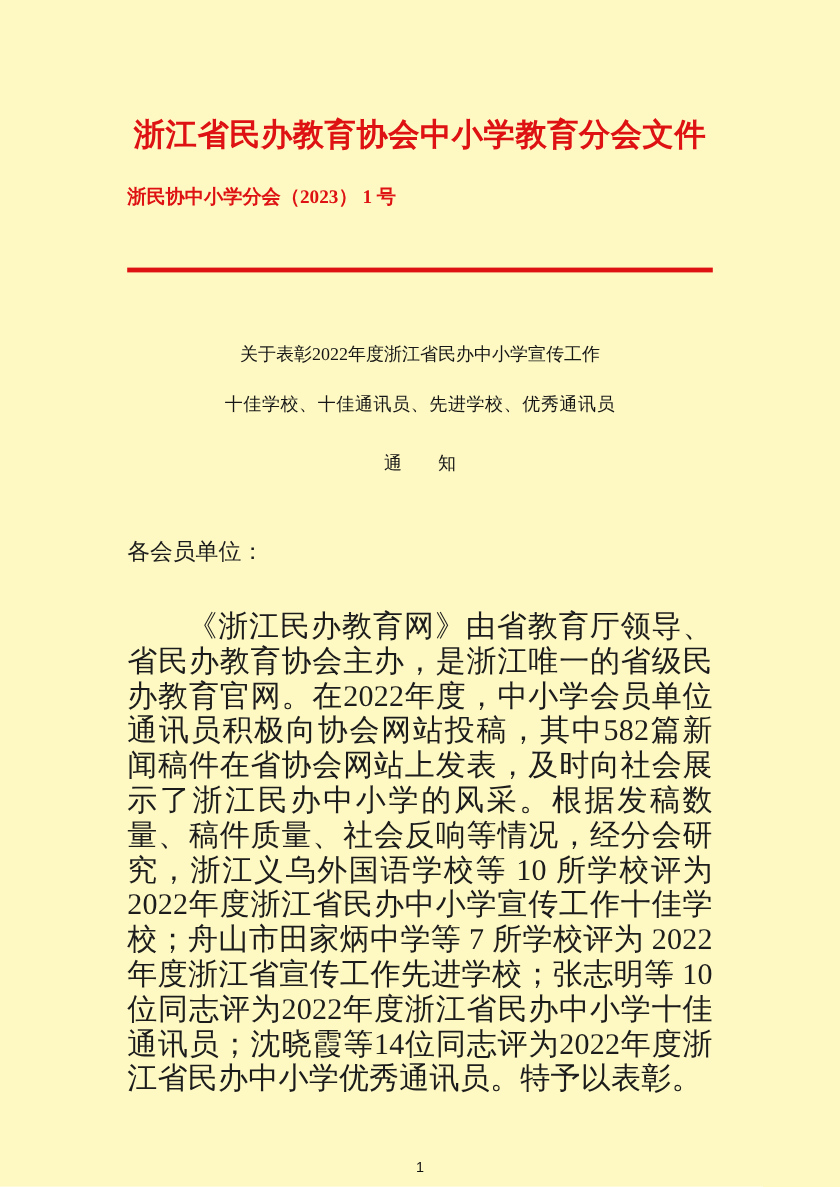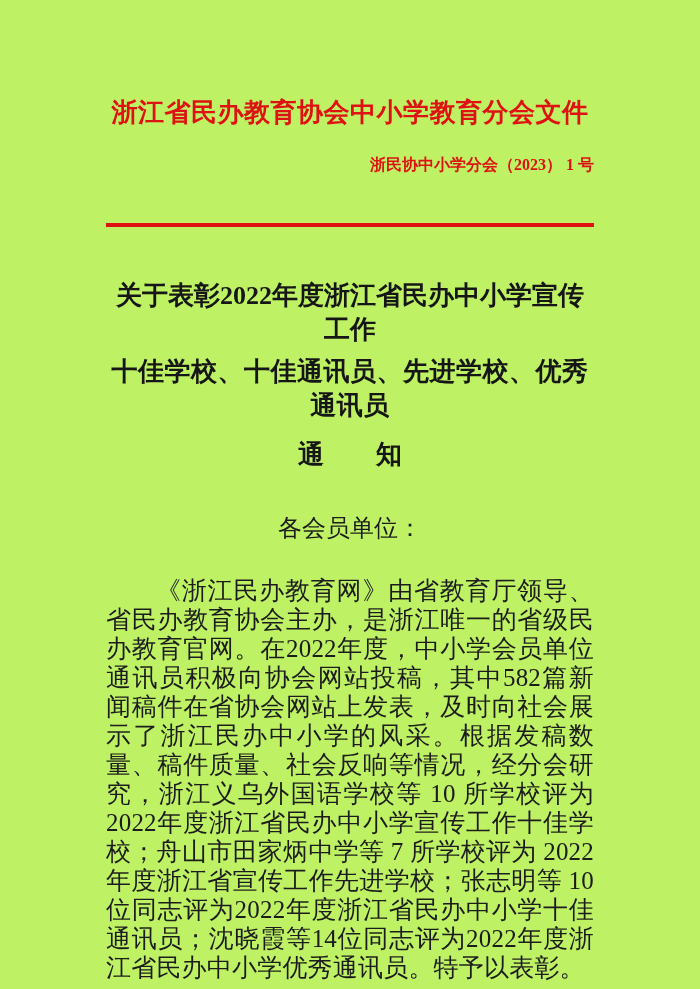--- a/index.html
+++ b/index.html
@@ -6,67 +6,66 @@
   html, body {
     margin: 0;
     padding: 0;
     background: #ffffff;
   }
   .page {
     position: relative;
     width: 700px;
     height: 989px;
     margin: 0 auto;
-    background: #bef264;
+    background: #fef9c3;
     padding: 0 106px;
     font-family: "Liberation Serif", "DejaVu Serif", serif;
     color: #1c1c1c;
     overflow: hidden;
   }
   .org-title {
     margin: 97px 0 0 0;
     font-size: 26px;
     line-height: 31px;
     font-weight: bold;
     text-align: center;
     letter-spacing: 0.5px;
     color: var(--accent, #de1212);
     white-space: nowrap;
   }
   .doc-number {
     margin-top: 27px;
     font-size: 16px;
     line-height: 19px;
     font-weight: bold;
-    text-align: right;
+    text-align: left;
     color: var(--accent, #de1212);
   }
   .red-rule {
     margin-top: 49px;
     height: 4px;
     width: 100%;
     background: var(--accent, #de1212);
   }
   .doc-title {
     margin-top: 52px;
     color: #161616;
   }
   .title-line {
-    font-size: 26px;
+    font-size: 15px;
     line-height: 34px;
-    font-weight: bold;
+    font-weight: normal;
   }
   .title-line-1 { text-align: center; }
   .title-line-2 { margin-top: 8px; text-align: center; letter-spacing: 0.5px; }
   .title-line-3 { margin-top: 15px; text-align: center; }
   .salutation {
     margin-top: 42px;
-    font-size: 24px;
+    font-size: 19px;
     line-height: 29px;
-    text-align: center;
   }
   .body-paragraph {
     margin: 33px 0 0 0;
     font-size: 25px;
     line-height: 29px;
     text-align: justify;
     text-indent: 2em;
     letter-spacing: 0.2px;
   }
   .page-footer {

